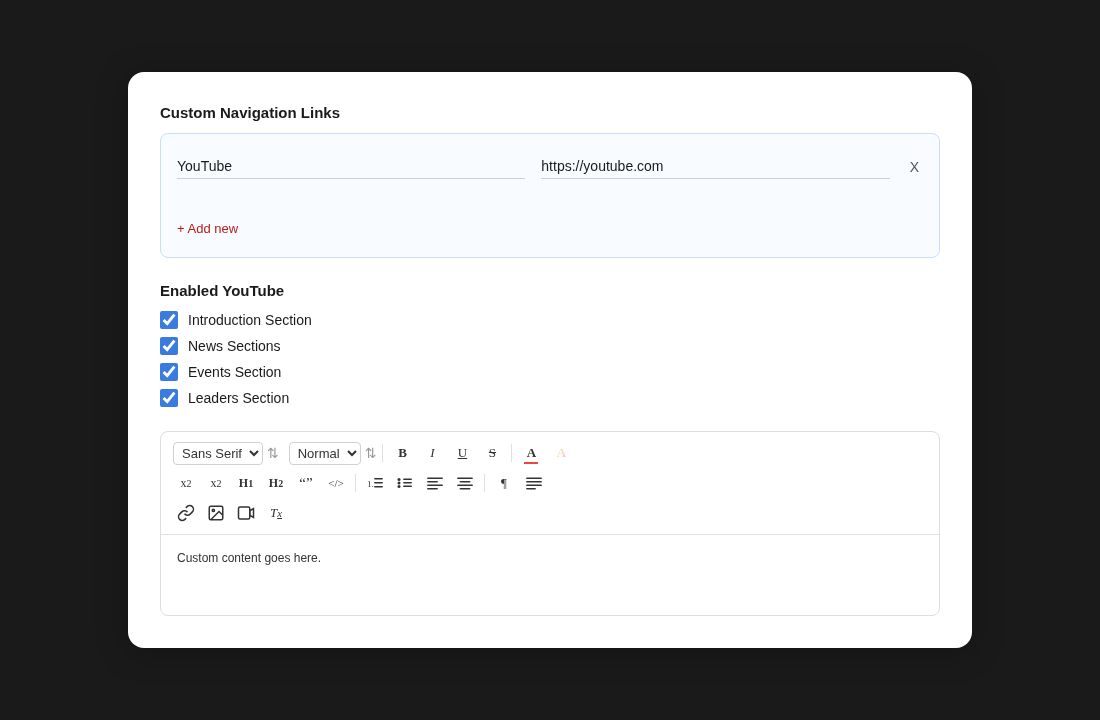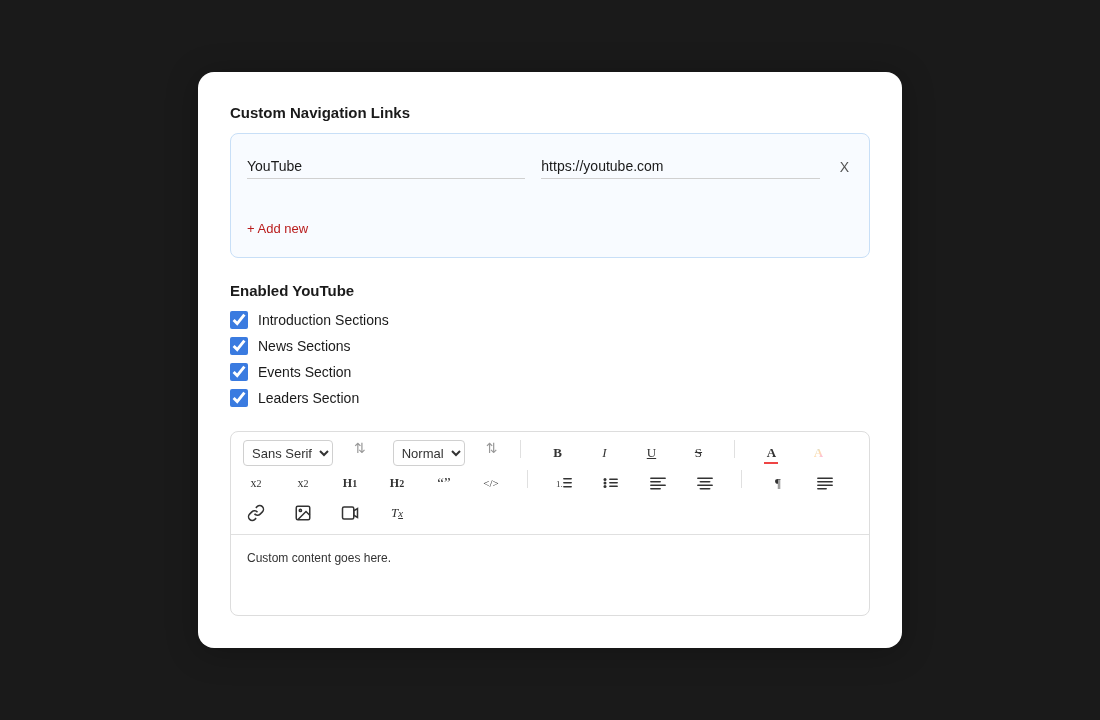--- a/index.html
+++ b/index.html
@@ -9,21 +9,21 @@
       align-items: center;
       justify-content: center;
       width: 1100px;
       height: 720px;
       font-family: -apple-system, BlinkMacSystemFont, 'Segoe UI', sans-serif;
     }
     .card {
       background: #ffffff;
       border-radius: 16px;
       padding: 32px;
-      width: 704px;
+      width: 844px;
       box-shadow: 0 4px 32px rgba(0,0,0,0.25);
     }
     .section-title {
       font-size: 15px;
       font-weight: 600;
       color: #1a1a1a;
       margin-bottom: 12px;
     }
     
     .nav-links-box {
@@ -93,21 +93,22 @@
       border-radius: 8px;
       overflow: hidden;
       margin-top: 8px;
     }
     .editor-toolbar {
       border-bottom: 1.5px solid #e0e0e0;
       padding: 8px 12px;
     }
     .toolbar-row {
       display: flex;
-      gap: 21px;
+      align-items: center;
+      gap: 4px;
       flex-wrap: wrap;
       margin-bottom: 4px;
     }
     .toolbar-row:last-child {
       margin-bottom: 0;
     }
     .toolbar-select {
       border: 1px solid #d0d0d0;
       border-radius: 4px;
       background: #fff;
@@ -160,21 +161,21 @@
       <input class="nav-link-input" type="text" value="https://youtube.com" style="">
       <button class="nav-link-remove">X</button>
     </div>
     <a class="add-new-link" href="#">+ Add new</a>
   </div>
 
   <div class="enabled-sections">
     <div class="section-title">Enabled YouTube</div>
     <div class="checkbox-item">
       <input type="checkbox" checked="" style="">
-      <span class="checkbox-label">Introduction Sections</span>
+      <span class="checkbox-label">Introduction Section</span>
     </div>
     <div class="checkbox-item">
       <input type="checkbox" checked="" style="">
       <span class="checkbox-label">News Sections</span>
     </div>
     <div class="checkbox-item">
       <input type="checkbox" checked="" style="">
       <span class="checkbox-label">Events Section</span>
     </div>
     <div class="checkbox-item">

